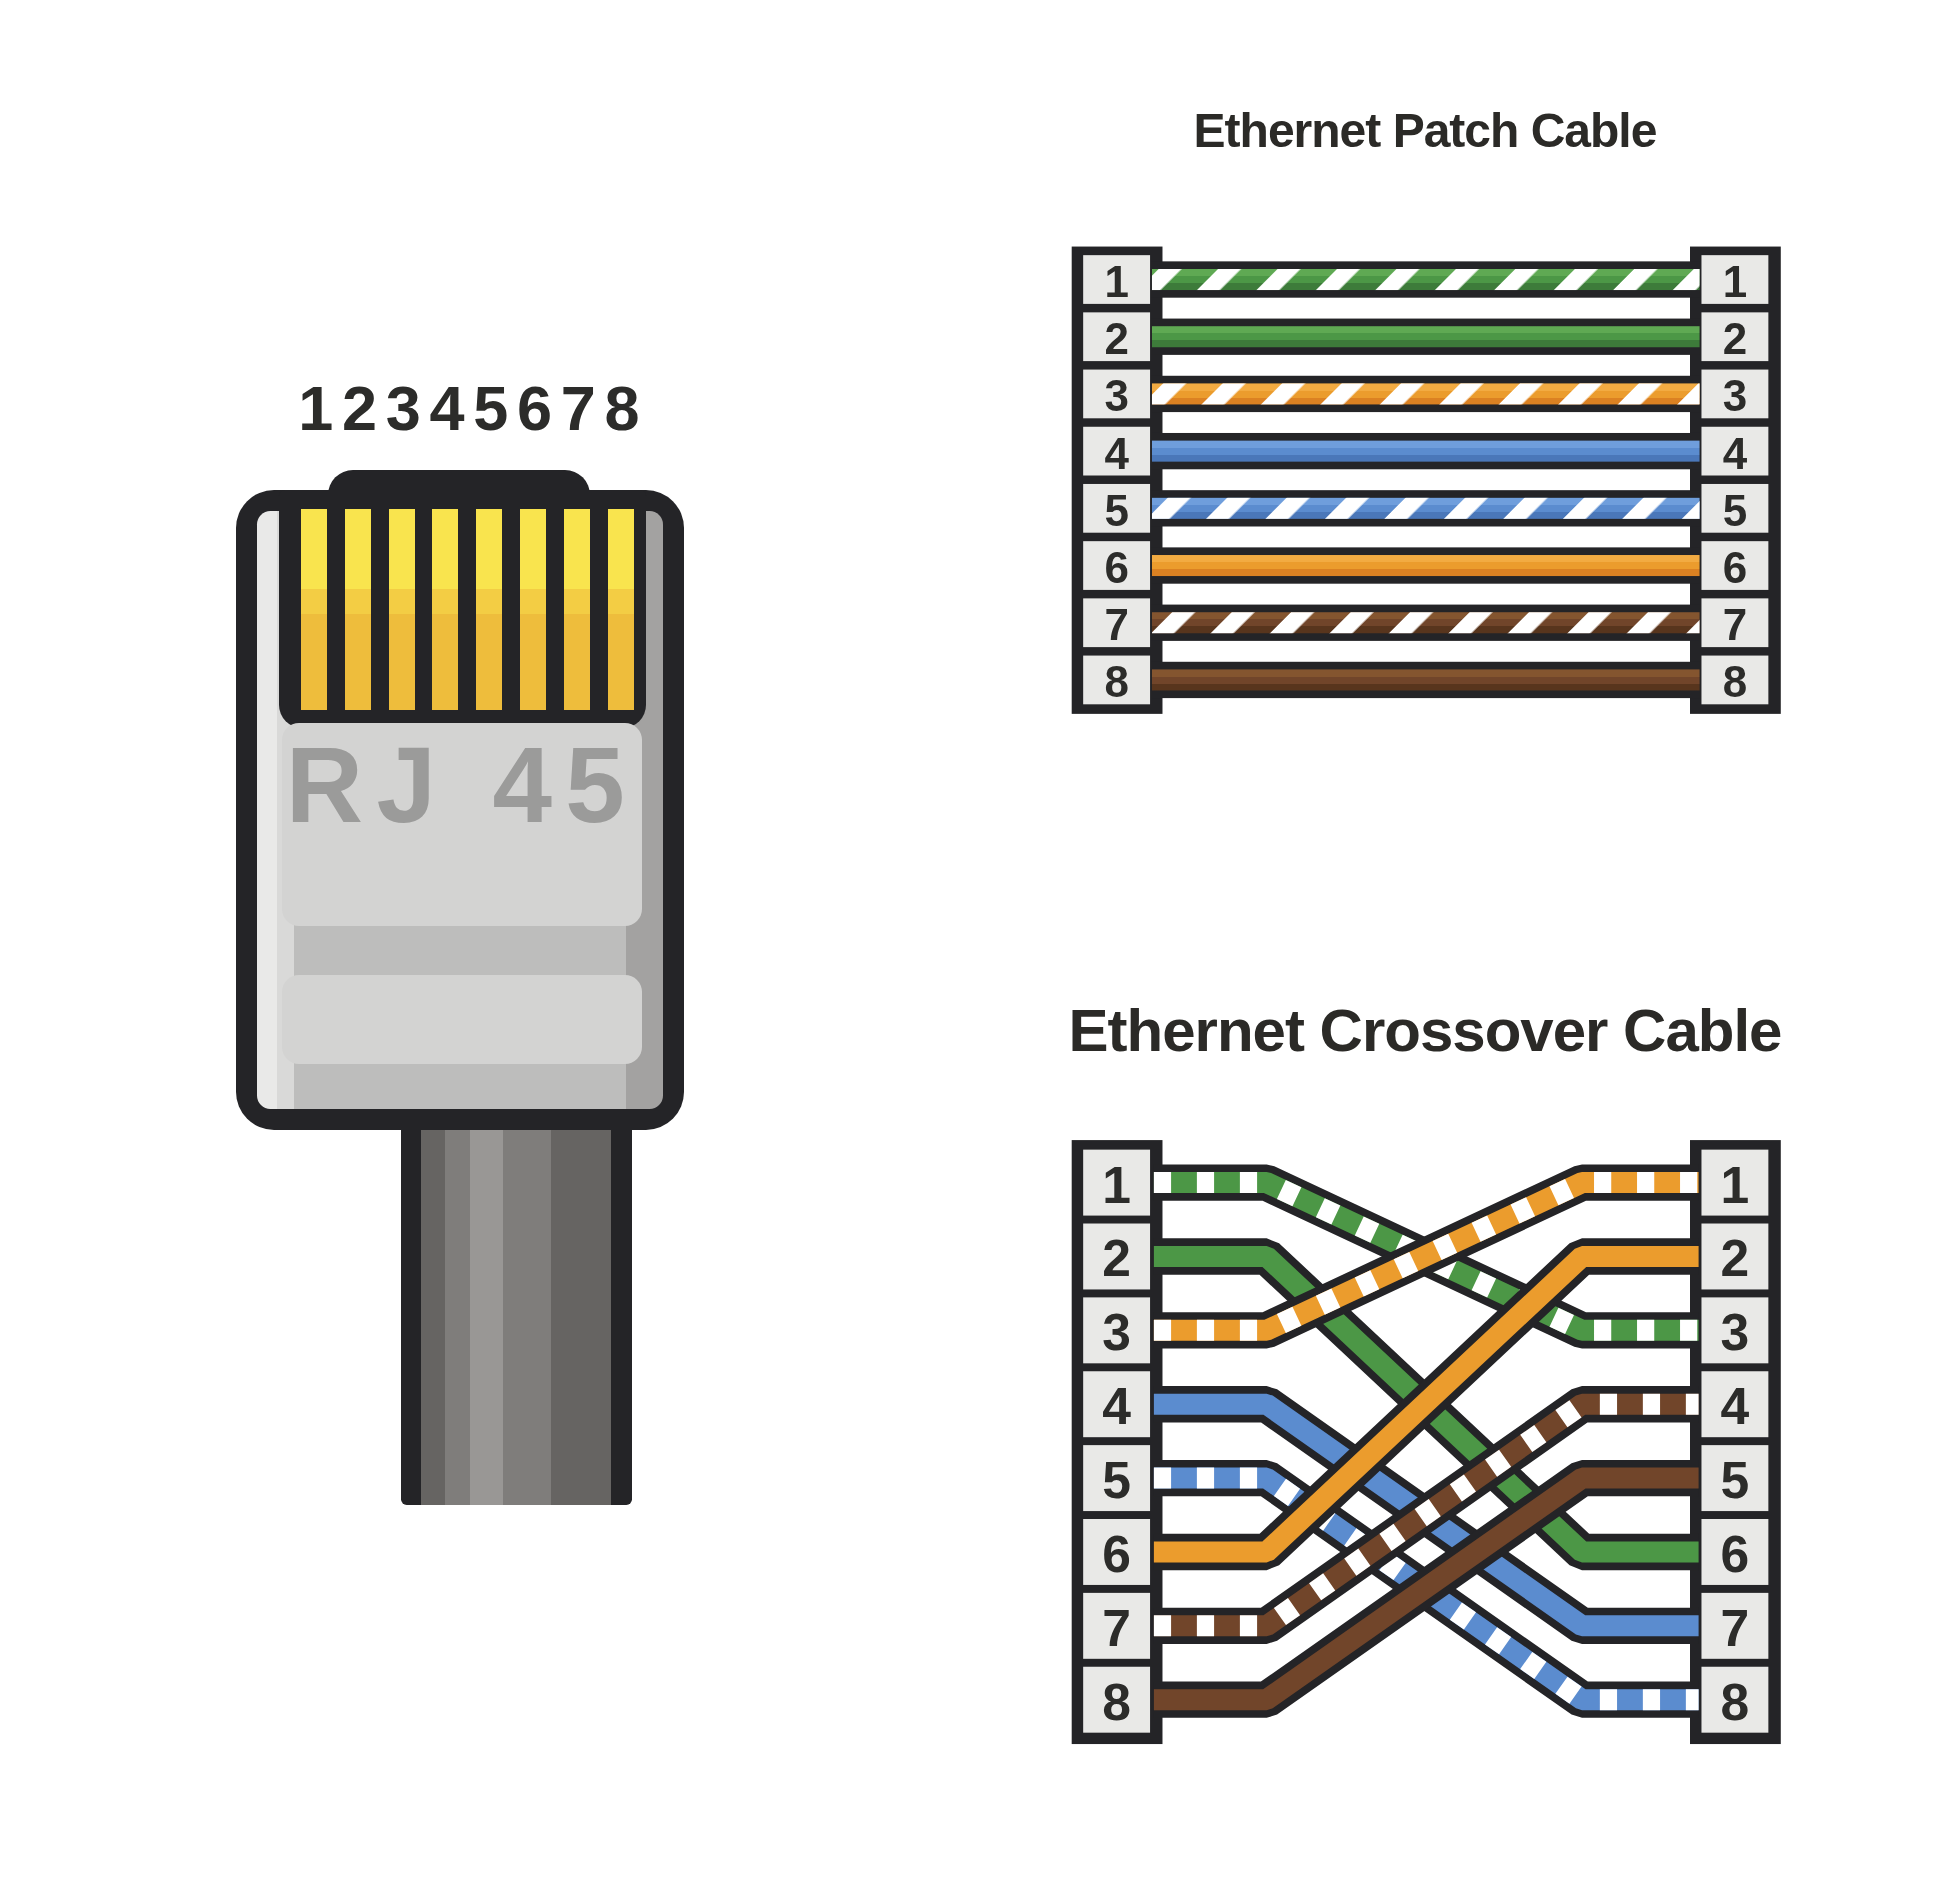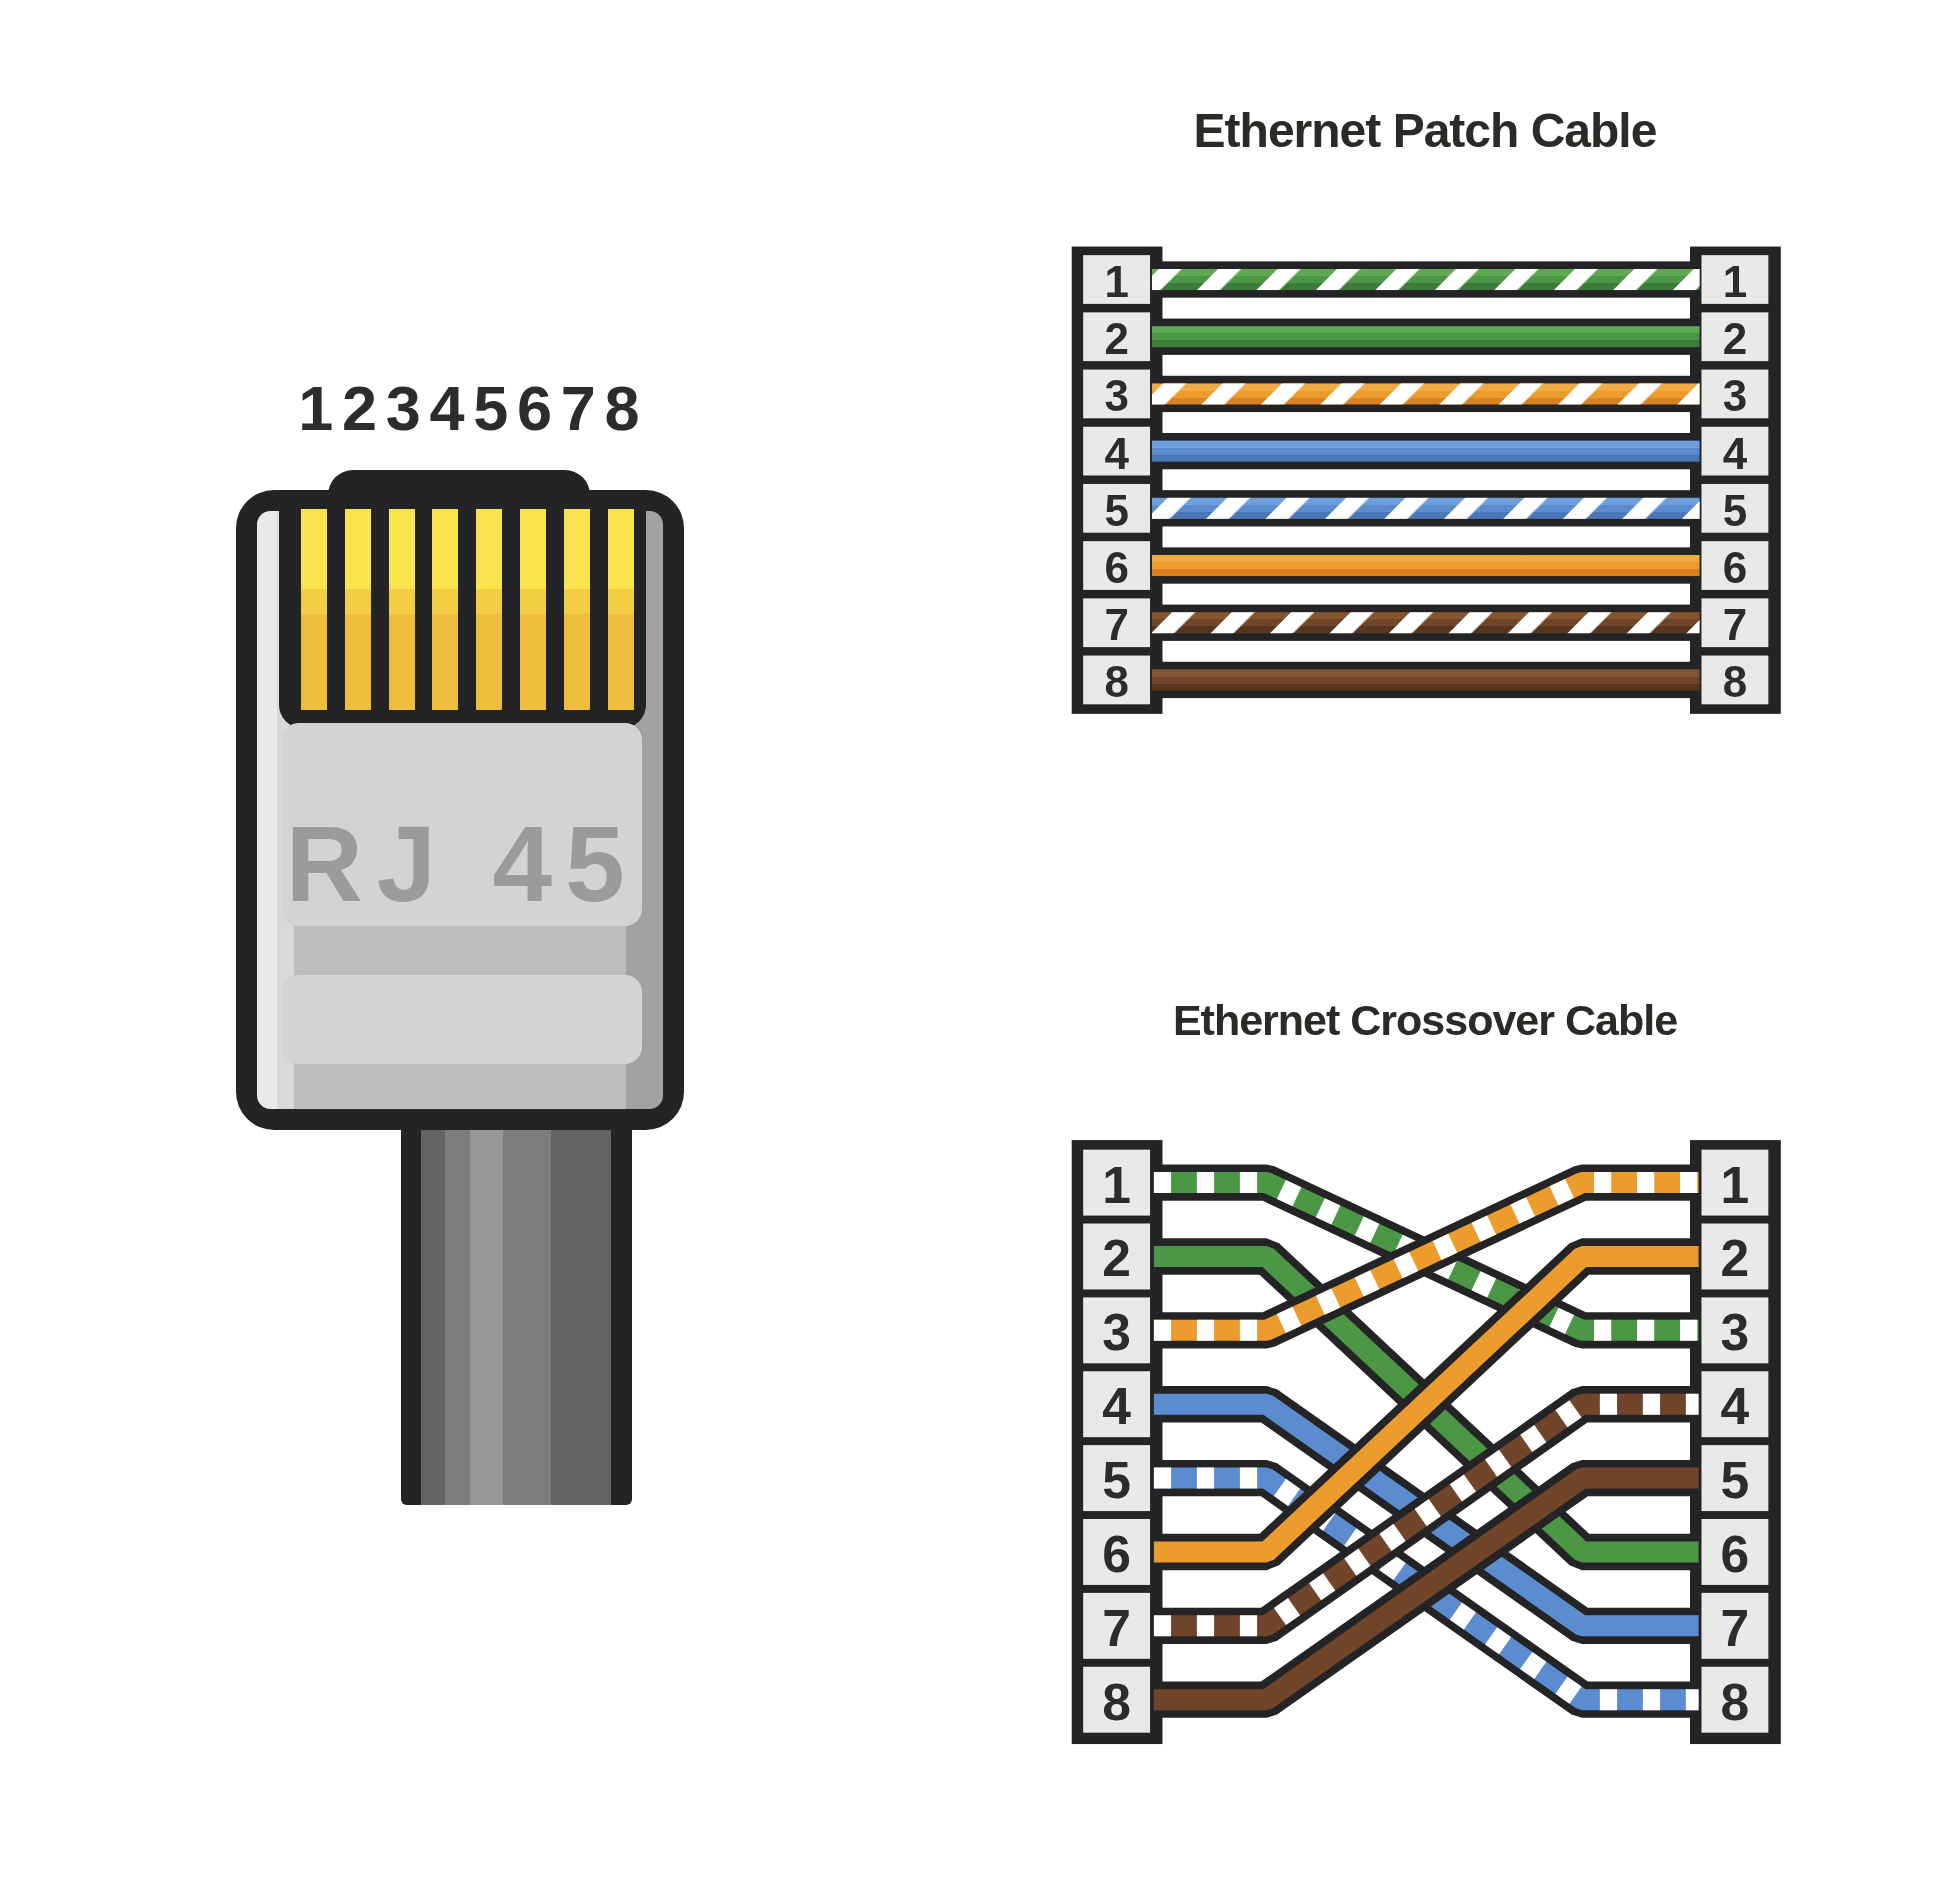--- a/index.html
+++ b/index.html
@@ -3,21 +3,21 @@
 <meta charset="utf-8">
 <style>
   html,body{margin:0;padding:0;background:#ffffff;}
   body{font-family:"Liberation Sans", sans-serif;}
   .page{position:relative;width:1958px;height:1896px;background:var(--page-bg);overflow:hidden;}
 
   
   .title{position:absolute;width:784px;left:1033px;text-align:center;font-weight:700;
          color:var(--title);letter-spacing:-1px;white-space:nowrap;}
   .patch-title{top:103px;font-size:48px;}
-  .cross-title{top:996px;font-size:43px;}
+  .cross-title{top:996px;font-size:60px;}
 
   
   .rj45-pin-numbers{position:absolute;left:293px;top:375px;width:350px;height:67px;display:flex;}
   .rj45-pin-numbers span{flex:1;text-align:center;font-size:63px;line-height:67px;font-weight:700;
                          color:var(--number);letter-spacing:-1.9px;}
   .rj45-cable{position:absolute;left:401px;top:1099px;width:231px;height:406px;
       background:linear-gradient(90deg,
         var(--outline) 0 8.5%,
         var(--cable-d) 8.5% 19%,
         var(--cable-m) 19% 30%,
@@ -32,21 +32,21 @@
       background:var(--outline);}
   .rj45-inner{position:absolute;left:21px;top:21px;width:406px;height:598px;border-radius:13.4px;
       background:linear-gradient(90deg,
         var(--rj-hi) 0 5%, #d9d9d8 5% 9%, var(--rj-body) 9% 91%, var(--rj-sh) 91% 100%);}
   .rj45-pinblock{position:absolute;left:43px;top:0px;width:367px;height:238px;
       background:var(--outline);border-radius:5.7px 5.7px 23px 23px;
       box-sizing:border-box;padding:19px 12.4px 0 22px;display:flex;justify-content:space-between;}
   .rj45-pin{width:26px;height:201px;
       background:linear-gradient(var(--pin-top) 0 40%, var(--pin-mid) 40% 52%, var(--pin-bot) 52% 100%);}
   .rj45-label-panel{position:absolute;left:46px;top:233px;width:360px;height:203px;border-radius:17px;
-      background:var(--rj-panel);display:flex;align-items:flex-end;justify-content:center;}
+      background:var(--rj-panel);display:flex;align-items:flex-start;justify-content:center;}
   .rj45-label-panel span{font-size:107px;font-weight:700;color:var(--rj-label);letter-spacing:13.4px;}
   .rj45-blank-panel{position:absolute;left:46px;top:485px;width:360px;height:89px;border-radius:17px;
       background:var(--rj-panel);}
 
   
   #diagram-svg{position:absolute;left:0;top:0;}
   #diagram-svg text{font-family:"Liberation Sans", sans-serif;font-weight:700;}
 </style>
 </head>
 <body>

